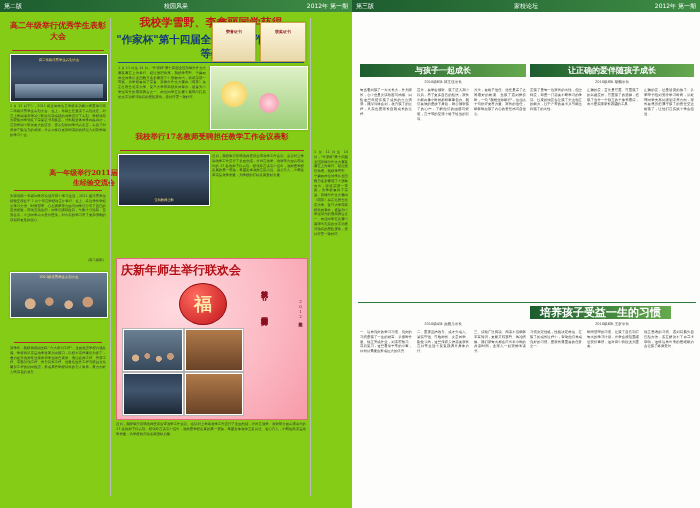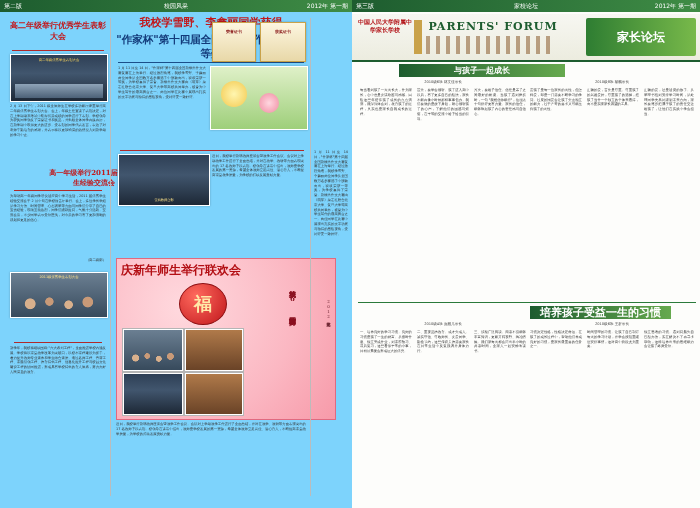--- a/index.html
+++ b/index.html
@@ -9,21 +9,21 @@
     font-family:"DejaVu Sans","Liberation Sans",sans-serif;
     overflow:hidden;
   }
   .page{
     position:absolute;left:0;top:0;width:700px;height:508px;
     background:#ffffff;
   }
   
   .left-page{
     position:absolute;left:0;top:0;width:352px;height:508px;
-    background:#7dd3fc;
+    background:#84cc16;
     border-right:1px solid #cfcfcf;
   }
   .right-page{
     position:absolute;left:352px;top:0;width:348px;height:508px;
     background:#fdfdfb;
   }
   .bar{
     position:absolute;height:12px;
     background:linear-gradient(90deg,#1d5c2f,#3f8c45);
     color:#fff;font-size:6px;line-height:12px;
@@ -54,21 +54,20 @@
     font-family:"DejaVu Serif","Liberation Serif",serif;
   }
   .rule{position:absolute;background:#b02a2a;height:1px;}
   .rule.green{background:#2b7a3b;}
   .rule.blue{background:#1b4f8a;}
   
   .newyear{
     position:absolute;left:116px;top:258px;width:190px;height:160px;
     background:radial-gradient(circle at 30% 30%,#ffd9de,#fbb7c2 60%,#f79aa9);
     border:1px solid #e06a80;
-    padding-left:28px;
   }
   .lantern{
     position:absolute;border-radius:50%;
     background:radial-gradient(circle at 35% 30%,#ff6a5e,#c0161b);
     border:1px solid #8d0d10;
   }
   .lantern .ch{
     position:absolute;left:0;right:0;top:50%;transform:translateY(-50%);
     text-align:center;color:#ffe9a8;font-weight:bold;
     font-family:"DejaVu Serif","Liberation Serif",serif;
@@ -187,20 +186,21 @@
     </div>
     <div class="photo photo-cert shadow-box" style="left:260px;top:22px;width:44px;height:38px;">
       <div class="cert-txt">获奖证书</div>
     </div>
 
     <div class="photo shadow-box" style="left:210px;top:66px;width:96px;height:62px;background:linear-gradient(180deg,#dff0c8,#9ecf7a);">
       <div style="position:absolute;left:10px;top:14px;width:26px;height:26px;border-radius:50%;background:radial-gradient(circle,#fff6b0,#f3c84e);"></div>
       <div style="position:absolute;left:48px;top:26px;width:20px;height:20px;border-radius:50%;background:radial-gradient(circle,#ffd7e0,#f08aa0);"></div>
     </div>
 
+    <div class="hl-red" style="position:absolute;left:118px;top:132px;width:188px;font-size:7.5px;line-height:10px;">我校举行17名教师受聘担任教学工作会议表彰</div>
     <div class="rule" style="left:120px;top:150px;width:184px;"></div>
 
     <div class="photo photo-hall shadow-box" style="left:118px;top:154px;width:90px;height:50px;">
       <div style="position:absolute;left:0;right:0;bottom:3px;text-align:center;color:#ffe38a;font-size:3.2px;">受聘教师合影</div>
     </div>
     <div class="col fake-text cn" style="left:212px;top:154px;width:92px;height:96px;">近日，我校举行新聘教师座谈会暨教学工作会议。会议对上学期教学工作进行了全面总结，并对在教学、教研等方面表现突出的 17 名教师予以表彰。校领导在讲话中指出，教师是学校发展的第一资源，希望全体教师立足岗位、潜心育人，不断提高课堂教学质量，为学校的持续发展贡献力量。</div>
 
     <div class="newyear">
       <div class="hl-red" style="position:absolute;left:4px;top:4px;width:120px;font-size:12px;line-height:14px;color:#b30f14;">庆新年师生举行联欢会</div>
       <div class="lantern" style="left:62px;top:24px;width:46px;height:40px;">
@@ -221,30 +221,23 @@
   </div>
 
   <div class="right-page">
     <div class="bar" style="left:0;top:0;width:348px;">
       <span class="l">第三版</span>
       <span class="c">家校论坛</span>
       <span class="r">2012年 第一期</span>
     </div>
   </div>
 
-  <div class="masthead">
-    <div class="mh-left">中国人民大学附属中学家长学校</div>
-    <div style="position:absolute;left:62px;top:6px;width:8px;height:34px;background:#c9a24a;"></div>
-    <div class="mh-mid">PARENTS' FORUM</div>
-    <div style="position:absolute;left:74px;top:22px;width:130px;height:18px;
-                background:repeating-linear-gradient(90deg,#8a5a2b 0 4px,transparent 4px 10px);opacity:.55;"></div>
-    <div class="mh-right">家长论坛</div>
-  </div>
-
-  <div class="green-head" style="left:360px;top:64px;width:166px;height:13px;font-size:8px;line-height:13px;margin-left:39px;">与孩子一起成长</div>
+
+  <div class="green-head" style="left:360px;top:64px;width:166px;height:13px;font-size:8px;line-height:13px;">与孩子一起成长</div>
+  <div class="green-head" style="left:530px;top:64px;width:164px;height:13px;font-size:8px;line-height:13px;">让正确的爱伴随孩子成长</div>
 
   <div class="byline" style="left:360px;top:80px;width:166px;">2010级6班 林文佳家长</div>
   <div class="byline" style="left:530px;top:80px;width:164px;">2010级8班 杨鹏家长</div>
 
   <div class="col fake-text cn" style="left:360px;top:88px;width:52px;height:210px;">每当看到孩子一天天长大，作为家长，心中总是充满欣慰与感慨。回想这些年陪伴孩子成长的点点滴滴，我深深体会到，教育孩子的过程，其实也是家长自我成长的过程。</div>
   <div class="col fake-text cn" style="left:417px;top:88px;width:52px;height:210px;">首先，要学会倾听。孩子进入高中以后，有了更多自己的想法，家长不能再像小时候那样事事包办。我们要做的是放下身段，耐心倾听孩子的心声，了解他们的困惑与烦恼，在平等的交流中给予恰当的引导。</div>
   <div class="col fake-text cn" style="left:474px;top:88px;width:52px;height:210px;">其次，要给予信任。信任是亲子之间最好的桥梁。当孩子遇到挫折时，一句 "我相信你能行"，往往比十句批评更有力量。家长的信任，能够唤起孩子内心的责任感与自信心。</div>
 
   <div class="col fake-text cn" style="left:530px;top:88px;width:52px;height:210px;">爱孩子是每一位家长的天性，但怎样爱，却是一门需要不断学习的学问。过度的溺爱会让孩子失去独立的能力，过于严苛的要求又可能压抑孩子的天性。</div>
   <div class="col fake-text cn" style="left:587px;top:88px;width:52px;height:210px;">正确的爱，首先是尊重。尊重孩子的兴趣爱好，尊重孩子的选择，把孩子当作一个独立的个体来看待，而不是实现家长愿望的工具。</div>

